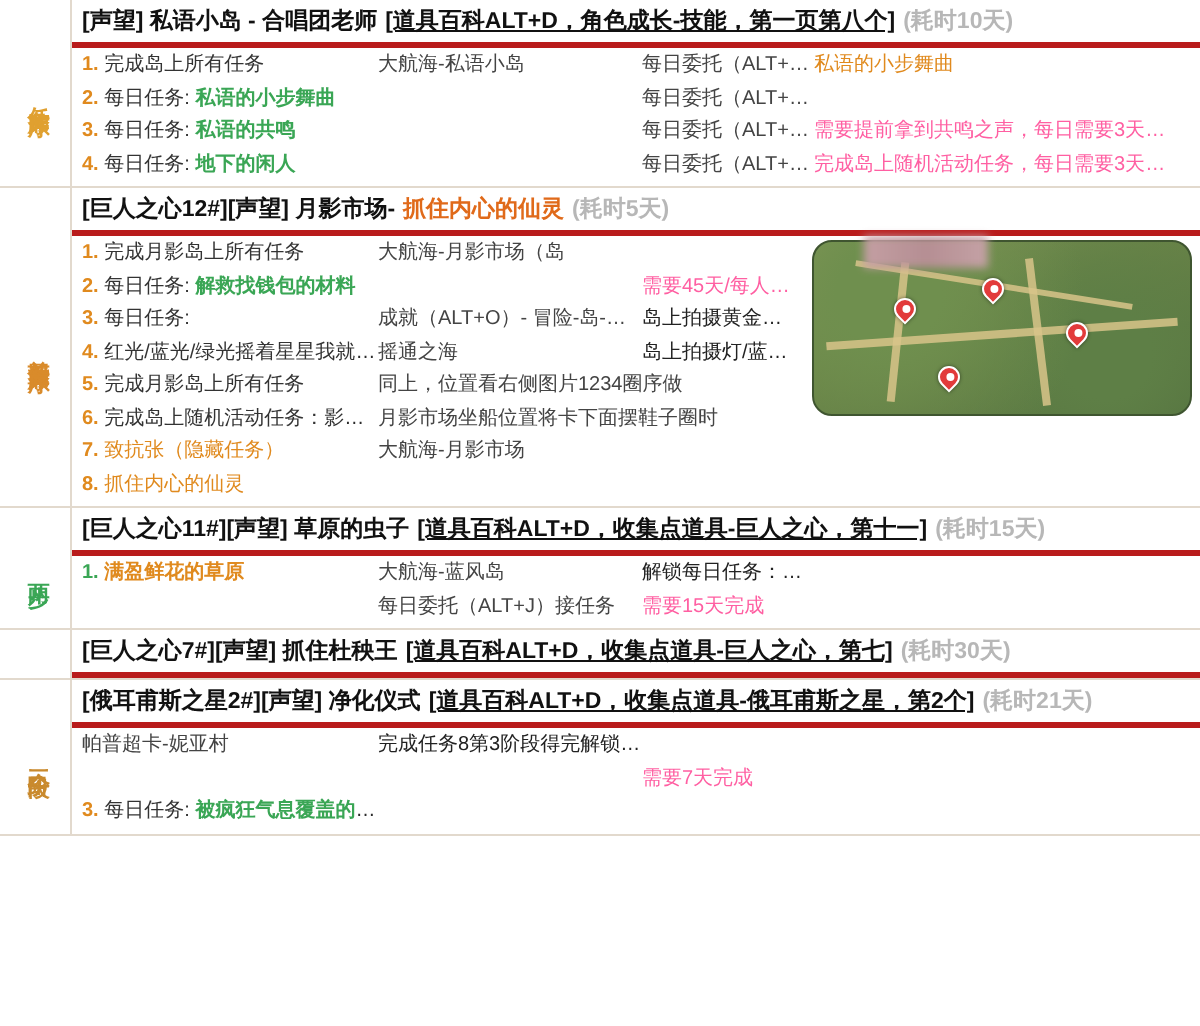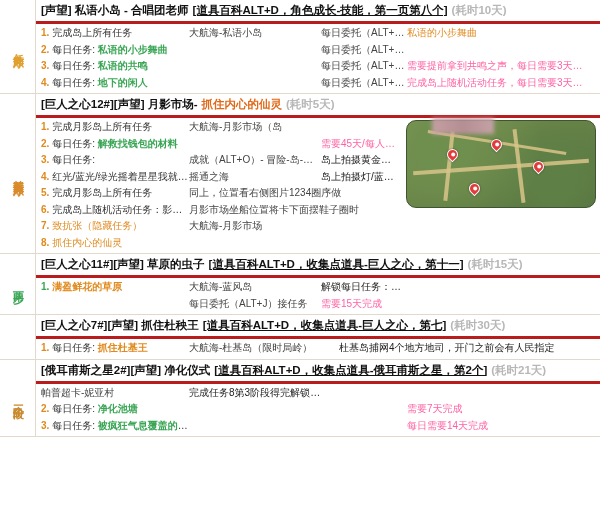--- a/index.html
+++ b/index.html
@@ -307,62 +307,48 @@
   <div class="block blk-4">
     <div class="sidecol">
         <span></span>
       </div>
     <div class="bodycol">
       <div class="titlebar">
         <span class="t-name">[巨人之心7#][声望] 抓住杜秧王</span>
         <span class="t-guide">[道具百科ALT+D，收集点道具-巨人之心，第七]</span>
         <span class="t-time">(耗时30天)</span>
       </div>
-      <div class="rows">
-        <div class="row" style="grid-template-columns:148px 150px 1fr 0px">
-          <div class="c1"><span class="num o">1.</span>
-            <span class="lbl">每日任务:</span>
-            <span class="quest o">抓住杜基王</span></div>
-          <div class="c2">大航海-杜基岛（限时局岭）</div>
-          <div class="c3 dark">杜基岛捕网4个地方地司，开门之前会有人民指定</div>
-          <div class="c4"></div>
-        </div>
-      </div>
     </div>
   </div>
 
   <div class="block blk-5">
     <div class="sidecol">
         <span>三个阶段</span>
       </div>
     <div class="bodycol">
       <div class="titlebar">
         <span class="t-name">[俄耳甫斯之星2#][声望] 净化仪式</span>
         <span class="t-guide">[道具百科ALT+D，收集点道具-俄耳甫斯之星，第2个]</span>
         <span class="t-time">(耗时21天)</span>
       </div>
       <div class="rows">
         <div class="row" style="grid-template-columns:148px 132px 1fr 0px">
           <div class="c2">帕普超卡-妮亚村</div>
           <div class="c3 dark">完成任务8第3阶段得完解锁每日任务：净化池塘</div>
           <div class="c4"></div>
         </div>
         <div class="row">
-          <div class="c1"><span class="num o">2.</span>
-            <span class="lbl">每日任务:</span>
-            <span class="quest g">净化池塘</span></div>
           <div class="c2"></div>
           <div class="c3"></div>
           <div class="c4 p">需要7天完成</div>
         </div>
         <div class="row">
           <div class="c1"><span class="num o">3.</span>
             <span class="lbl">每日任务:</span>
             <span class="quest g">被疯狂气息覆盖的广场</span></div>
           <div class="c2"></div>
           <div class="c3"></div>
-          <div class="c4 p">每日需要14天完成</div>
         </div>
       </div>
     </div>
   </div>
 
 </div>
 
 </body></html>

